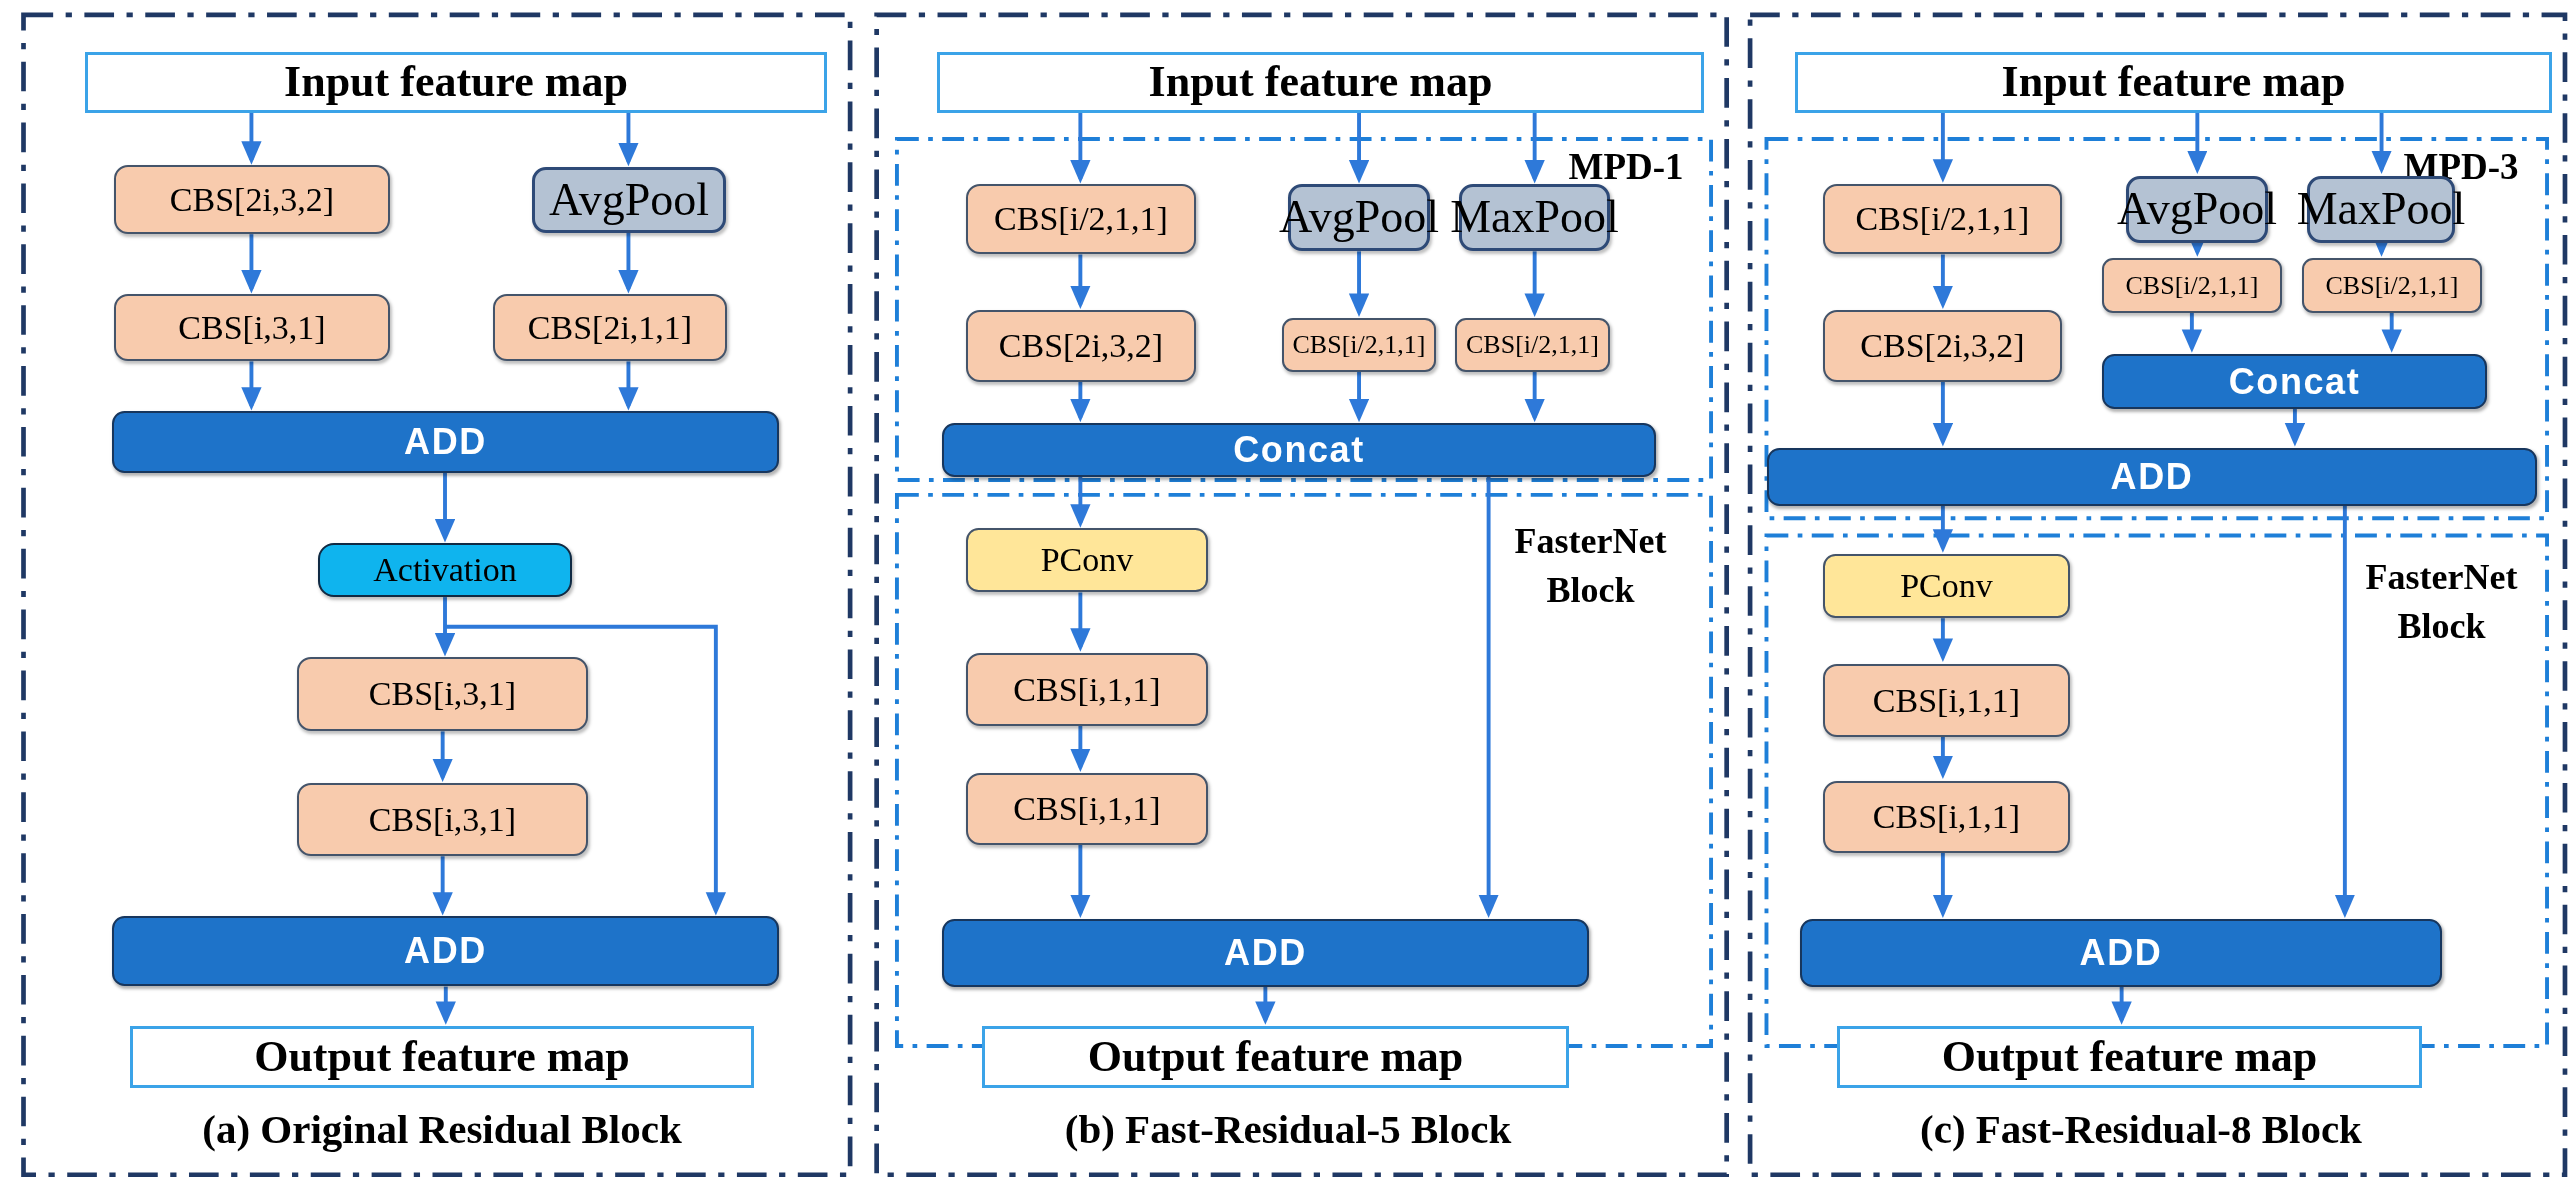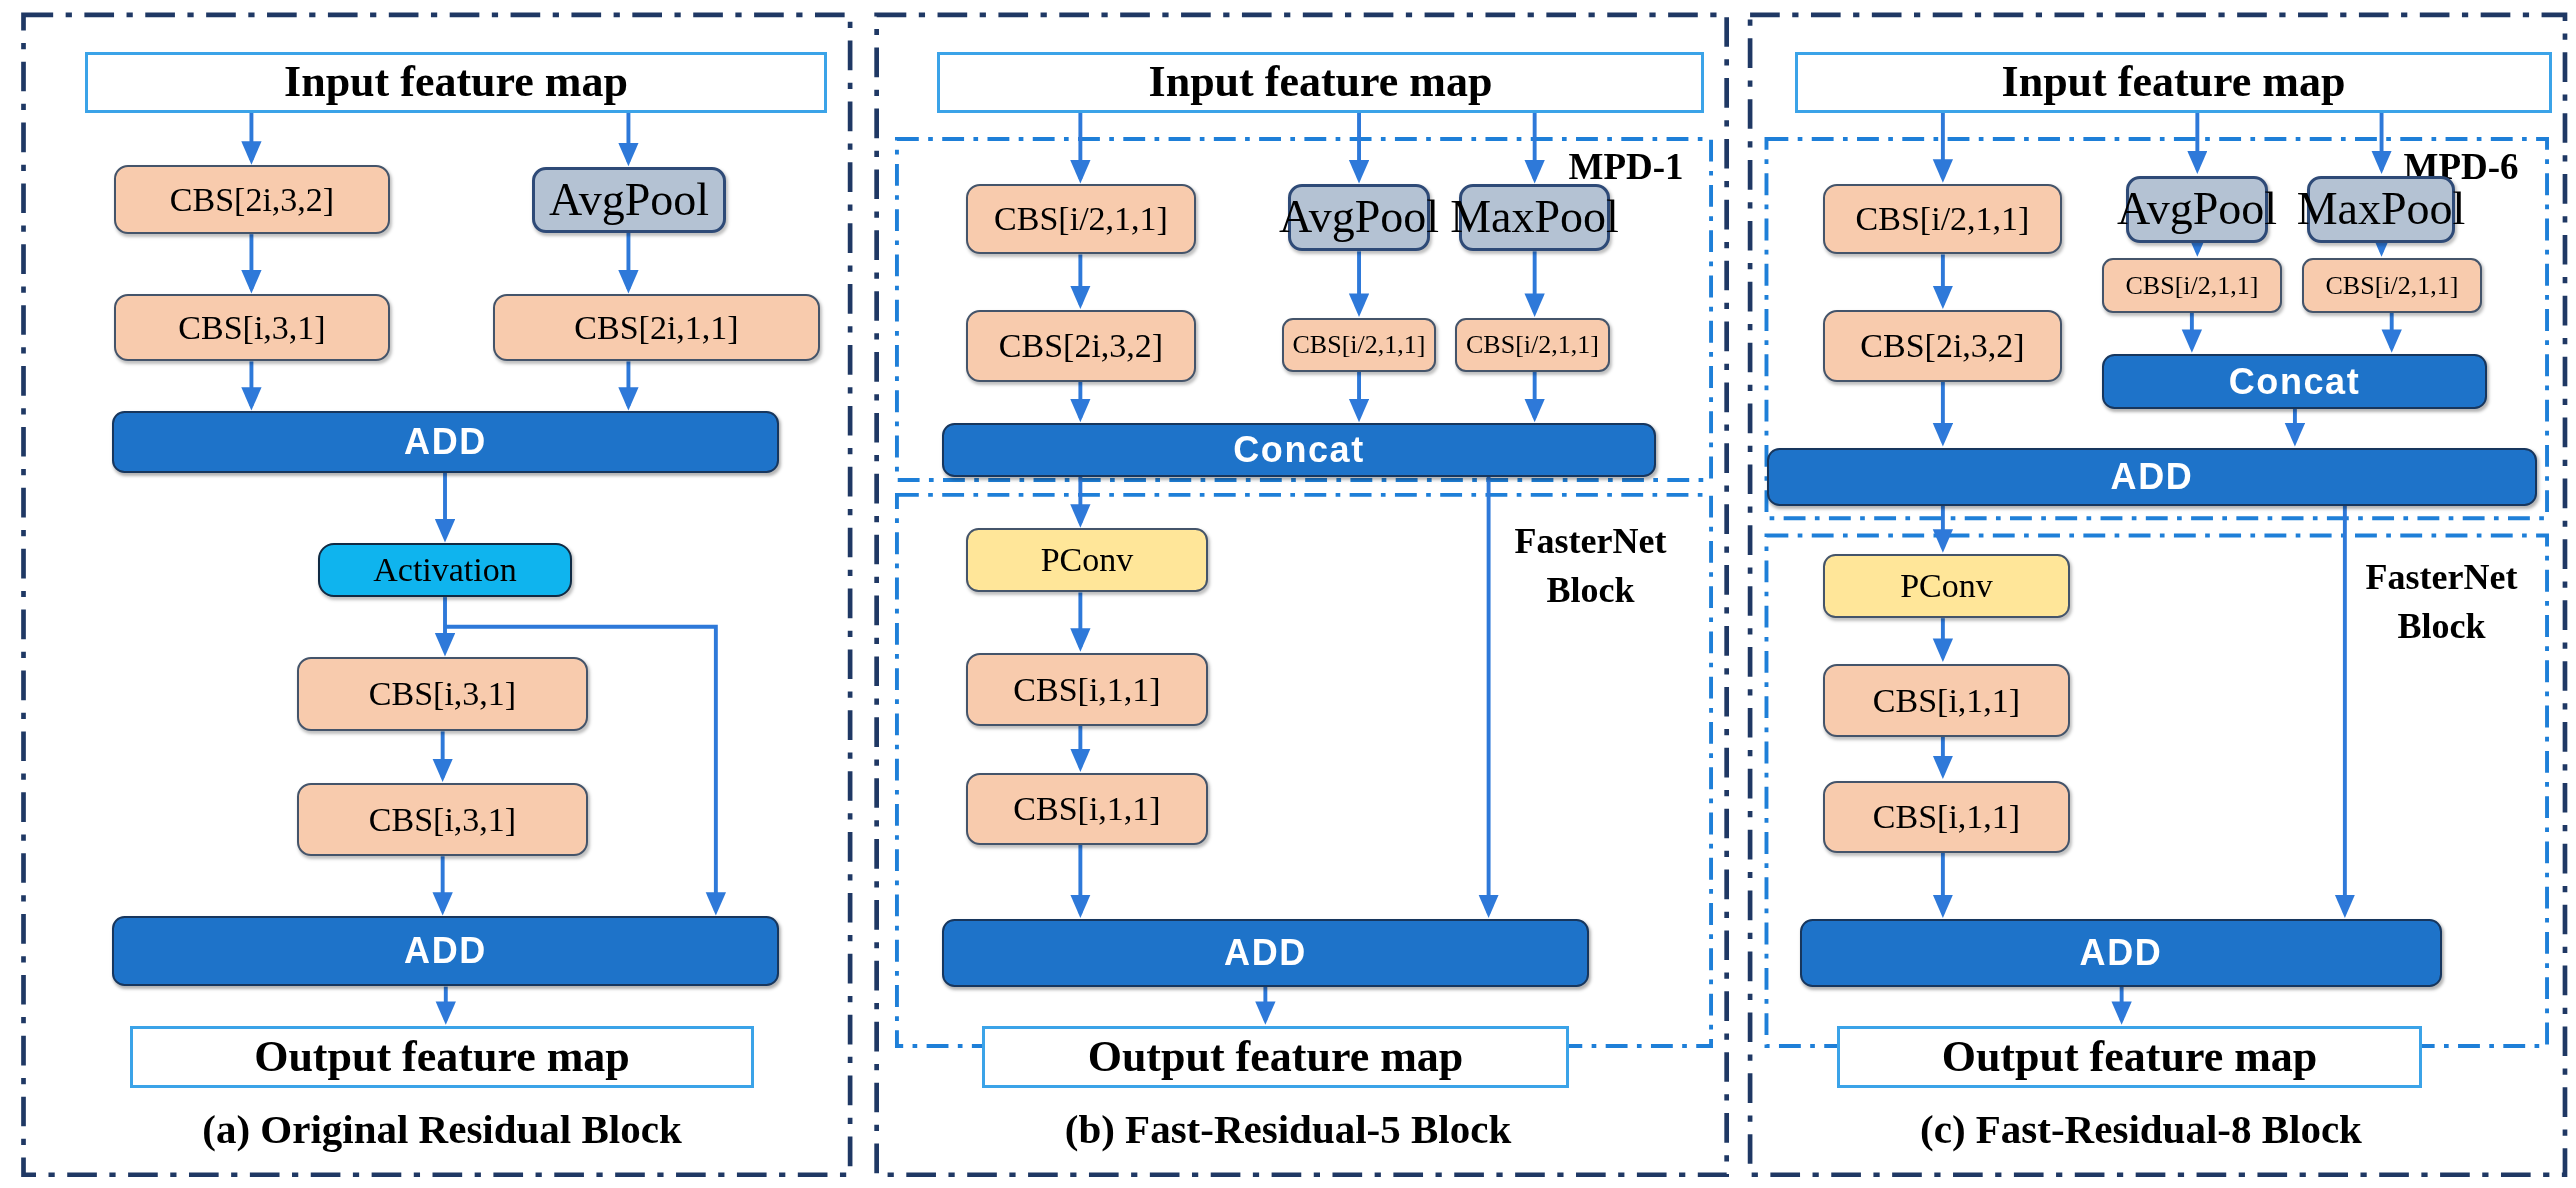--- a/index.html
+++ b/index.html
@@ -130,21 +130,21 @@
       <line class="wire" x1="2489" y1="1092" x2="2489" y2="1170" marker-end="url(#ah)"></line>
       <line class="wire" x1="3004" y1="648" x2="3004" y2="1170" marker-end="url(#ah)"></line>
       <line class="wire" x1="2718" y1="1264" x2="2718" y2="1307" marker-end="url(#ah)"></line>
     </g>
   </svg>
 
   <div class="node io" style="left:85px;top:52px;width:742px;height:61px">Input feature map</div>
   <div class="node cbs" style="left:114px;top:165px;width:276px;height:69px">CBS[2i,3,2]</div>
   <div class="node pool" style="left:532px;top:167px;width:194px;height:66px">AvgPool</div>
   <div class="node cbs" style="left:114px;top:294px;width:276px;height:67px">CBS[i,3,1]</div>
-  <div class="node cbs" style="left:493px;top:294px;width:327px;height:67px">CBS[2i,1,1]</div>
+  <div class="node cbs" style="left:493px;top:294px;width:234px;height:67px">CBS[2i,1,1]</div>
   <div class="node bar" style="left:112px;top:411px;width:667px;height:62px">ADD</div>
   <div class="node activation" style="left:318px;top:543px;width:254px;height:54px">Activation</div>
   <div class="node cbs" style="left:297px;top:657px;width:291px;height:74px">CBS[i,3,1]</div>
   <div class="node cbs" style="left:297px;top:783px;width:291px;height:73px">CBS[i,3,1]</div>
   <div class="node bar" style="left:112px;top:916px;width:667px;height:70px">ADD</div>
   <div class="node io" style="left:130px;top:1026px;width:624px;height:62px">Output feature map</div>
   <div class="node caption" style="left:110px;top:1102px;width:664px;height:55px">(a)  Original Residual Block</div>
 
   <div class="node io" style="left:937px;top:52px;width:767px;height:61px">Input feature map</div>
   <div class="node region-label" style="left:1550px;top:145px;width:152px;height:44px">MPD-1</div>
@@ -157,21 +157,21 @@
   <div class="node bar" style="left:942px;top:423px;width:714px;height:54px">Concat</div>
   <div class="node fasternet-label" style="left:1483px;top:515px;width:215px;height:101px">FasterNet Block</div>
   <div class="node pconv" style="left:966px;top:528px;width:242px;height:64px">PConv</div>
   <div class="node cbs" style="left:966px;top:653px;width:242px;height:73px">CBS[i,1,1]</div>
   <div class="node cbs" style="left:966px;top:773px;width:242px;height:72px">CBS[i,1,1]</div>
   <div class="node bar" style="left:942px;top:919px;width:647px;height:68px">ADD</div>
   <div class="node io" style="left:982px;top:1026px;width:587px;height:62px">Output feature map</div>
   <div class="node caption" style="left:956px;top:1102px;width:664px;height:55px">(b)  Fast-Residual-5 Block</div>
 
   <div class="node io" style="left:1795px;top:52px;width:757px;height:61px">Input feature map</div>
-  <div class="node region-label" style="left:2385px;top:145px;width:152px;height:44px">MPD-6</div>
+  <div class="node region-label" style="left:2385px;top:145px;width:152px;height:44px">MPD-3</div>
   <div class="node cbs" style="left:1823px;top:184px;width:239px;height:70px">CBS[i/2,1,1]</div>
   <div class="node pool" style="left:2126px;top:176px;width:142px;height:67px">AvgPool</div>
   <div class="node pool" style="left:2307px;top:176px;width:148px;height:67px">MaxPool</div>
   <div class="node cbs" style="left:1823px;top:310px;width:239px;height:72px">CBS[2i,3,2]</div>
   <div class="node cbs small" style="left:2102px;top:258px;width:180px;height:55px">CBS[i/2,1,1]</div>
   <div class="node cbs small" style="left:2302px;top:258px;width:180px;height:55px">CBS[i/2,1,1]</div>
   <div class="node bar" style="left:2102px;top:354px;width:385px;height:55px">Concat</div>
   <div class="node bar" style="left:1767px;top:448px;width:770px;height:58px">ADD</div>
   <div class="node fasternet-label" style="left:2334px;top:551px;width:215px;height:101px">FasterNet Block</div>
   <div class="node pconv" style="left:1823px;top:554px;width:247px;height:64px">PConv</div>

